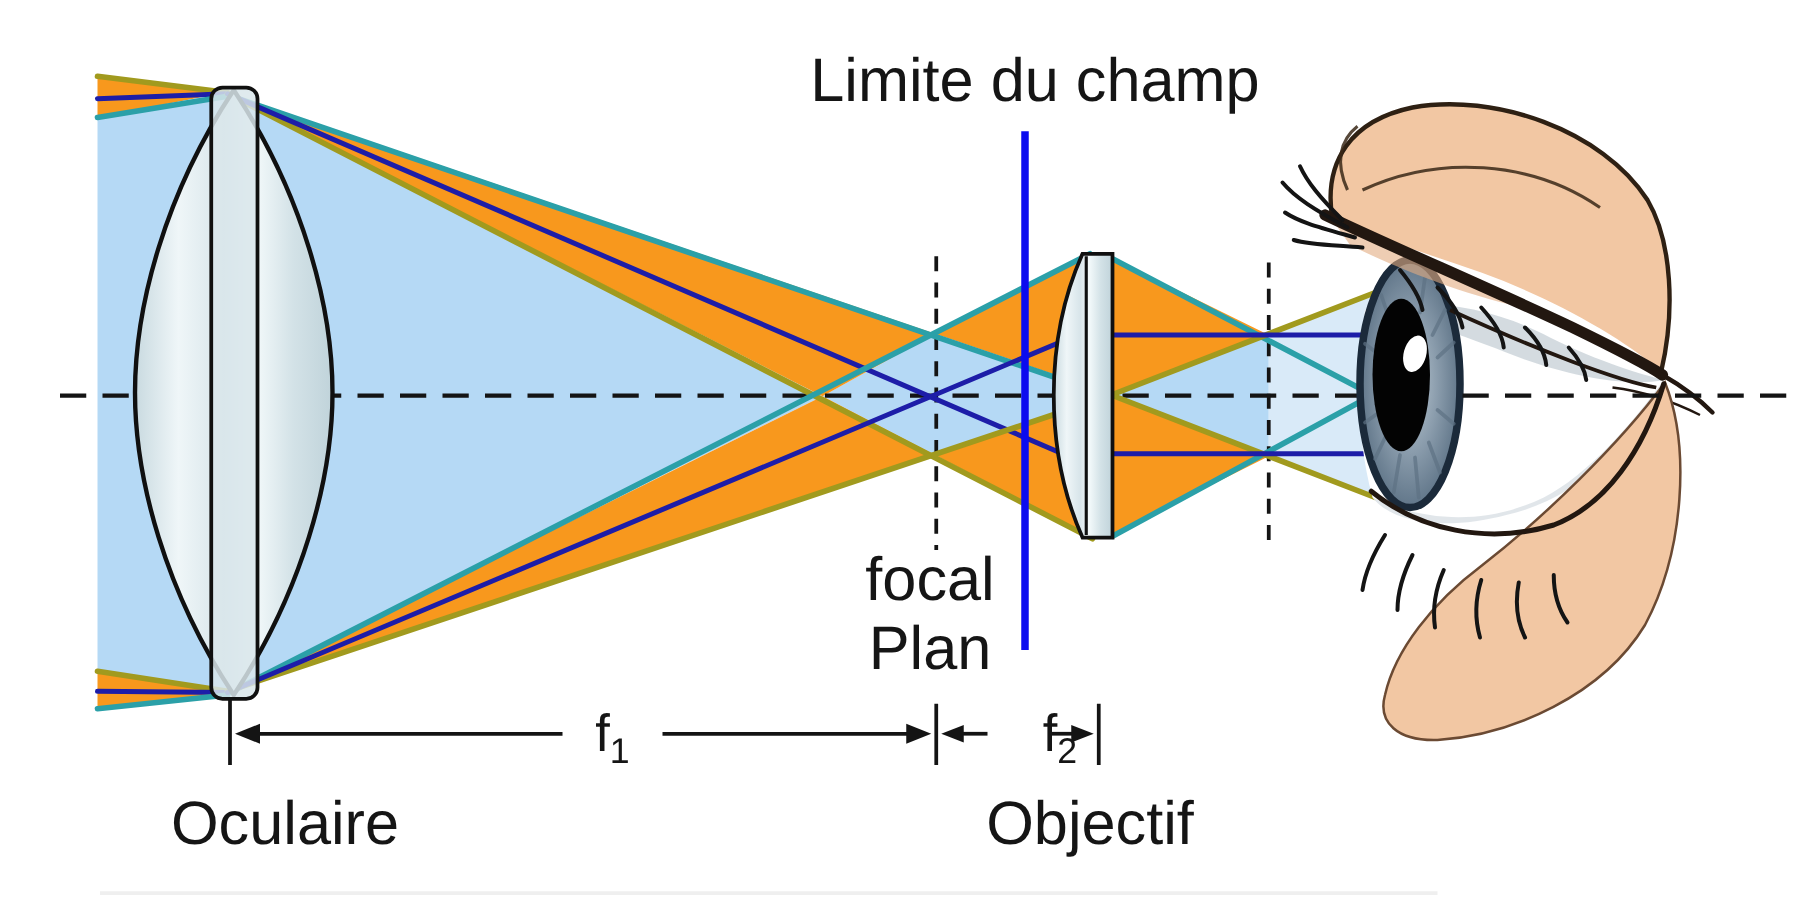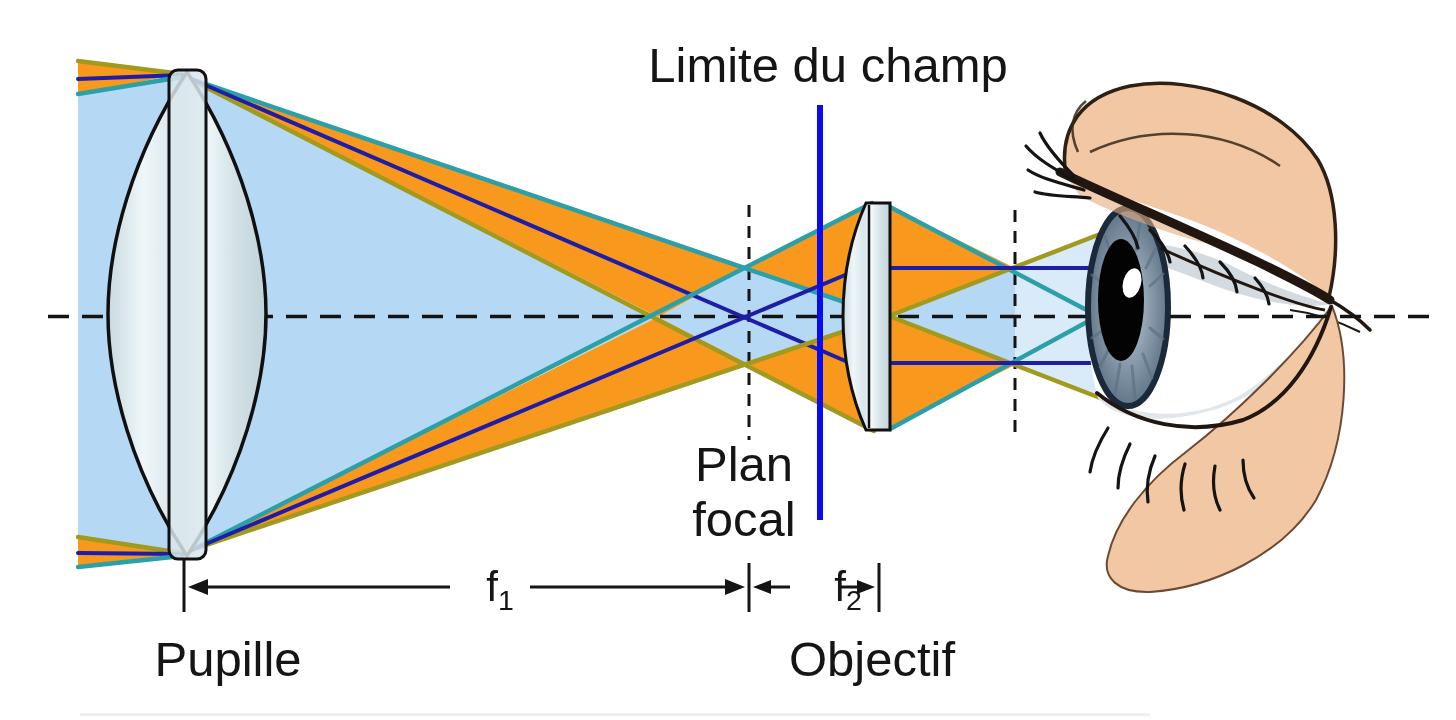--- a/index.html
+++ b/index.html
@@ -188,26 +188,26 @@
     <polygon points="753,587 771,580 771,594" stroke="none"></polygon>
     <polygon points="875,587 857,580 857,594" stroke="none"></polygon>
   </g>
 
   <rect x="80" y="713" width="1070" height="3" fill="#EFEFEF"></rect>
 </svg>
 
 <div class="lbl lbl-big" style="left:828px;top:38px;">Limite du champ</div>
 
 <div class="lbl lbl-big" style="left:744px;top:437px;">
+  <div>focal</div>
   <div>Plan</div>
-  <div>focal</div>
 </div>
 
 
-<div class="lbl lbl-big" style="left:228px;top:632px;">Pupille</div>
+<div class="lbl lbl-big" style="left:228px;top:632px;">Oculaire</div>
 
 <div class="lbl lbl-big" style="left:872px;top:632px;">Objectif</div>
 
-<div class="lbl lbl-f" style="left:490px;top:563px;margin-left:10px;"><span>f</span><sub>1</sub></div>
+<div class="lbl lbl-f" style="left:490px;top:563px;"><span>f</span><sub>1</sub></div>
 
 <div class="lbl lbl-f" style="left:848px;top:563px;"><span>f</span><sub>2</sub></div>
 
 </div>
 
 </body></html>

